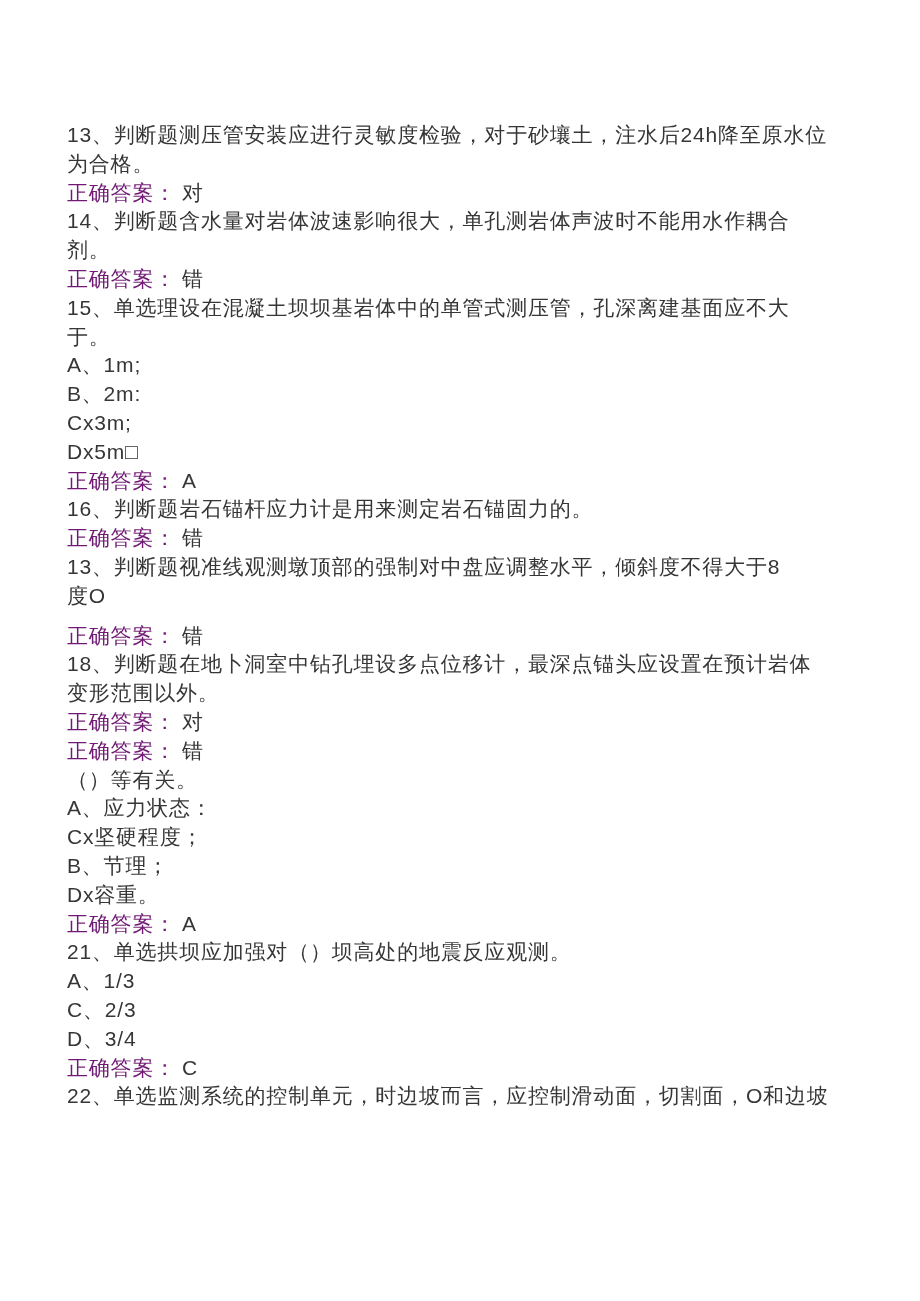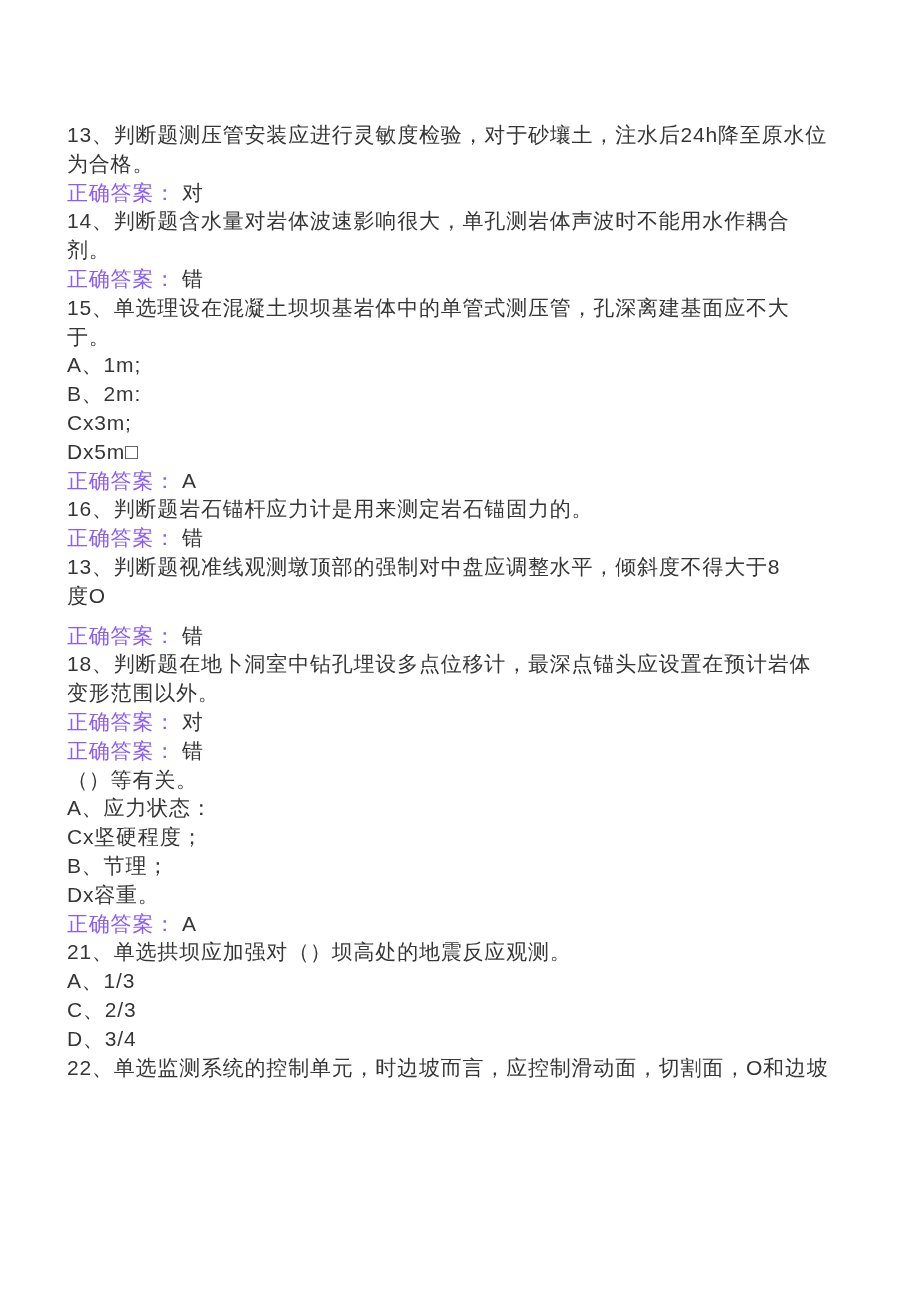--- a/index.html
+++ b/index.html
@@ -27,21 +27,21 @@
     line-height: 28.8px;
     letter-spacing: 0.8px;
     color: #363636;
     white-space: nowrap;
     overflow: visible;
   }
   .para-gap {
     margin-bottom: 11px;
   }
   .answer-line .answer-label {
-    color: #8b5cf6;
+    color: #701a75;
     text-align: center;
   }
   .answer-line .answer-value {
     color: #363636;
     margin-left: 6px;
   }
 </style>
 </head>
 <body>
 
@@ -98,20 +98,21 @@
       <div class="line">B、节理；</div>
       <div class="line">Dx容重。</div>
       <div class="line answer-line"><span class="answer-label">正确答案：</span><span class="answer-value">A</span></div>
     </div>
 
     <div>
       <div class="line">21、单选拱坝应加强对（）坝高处的地震反应观测。</div>
       <div class="line">A、1/3</div>
       <div class="line">C、2/3</div>
       <div class="line">D、3/4</div>
+      <div class="line answer-line"><span class="answer-label">正确答案：</span><span class="answer-value">C</span></div>
     </div>
 
     <div>
       <div class="line">22、单选监测系统的控制单元，时边坡而言，应控制滑动面，切割面，O和边坡</div>
     </div>
 
   </div>
 </div>
 
 </body></html>

